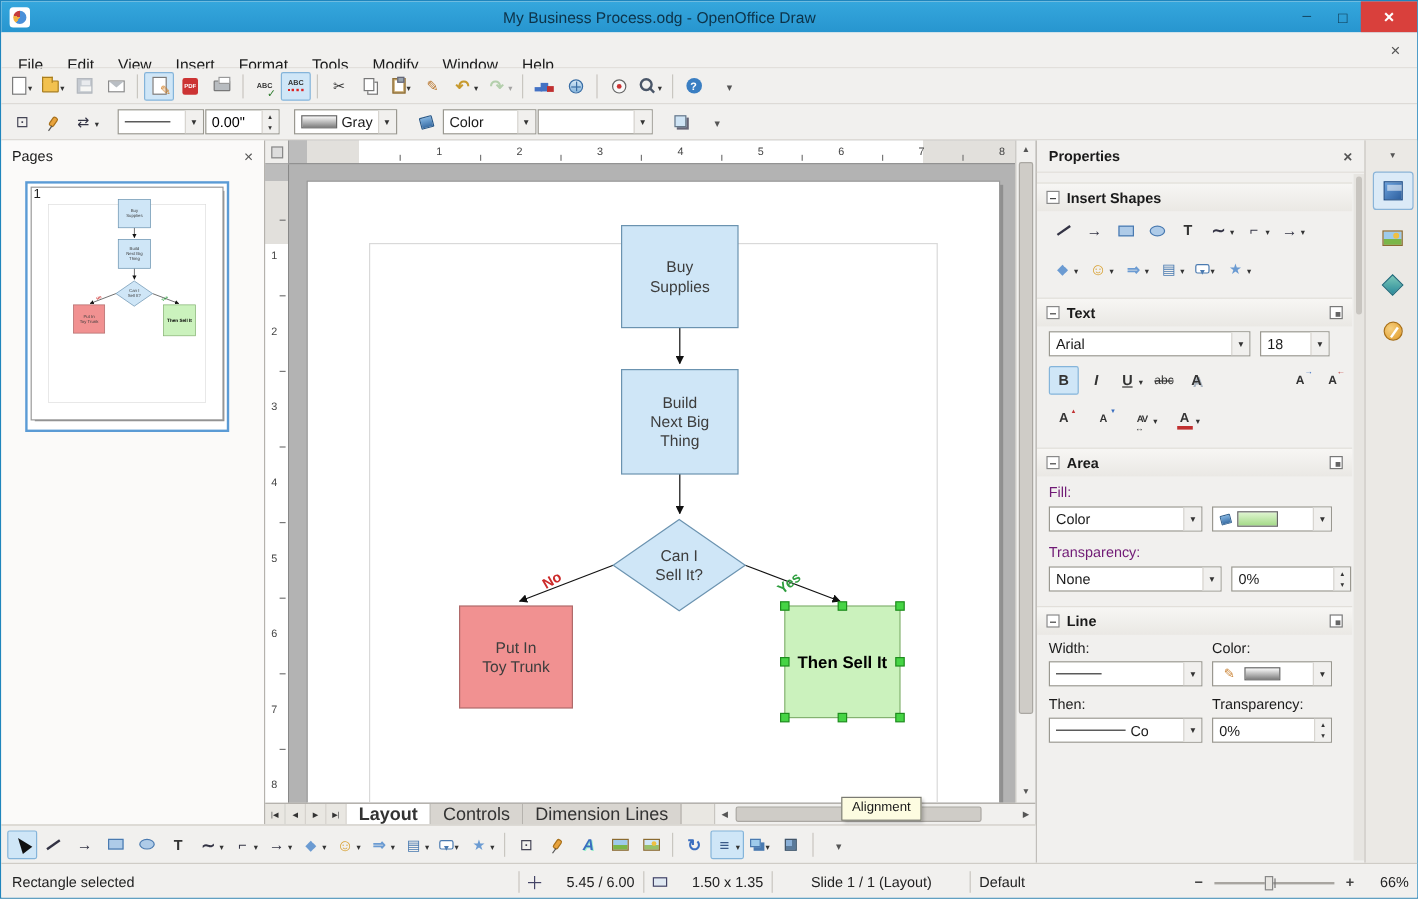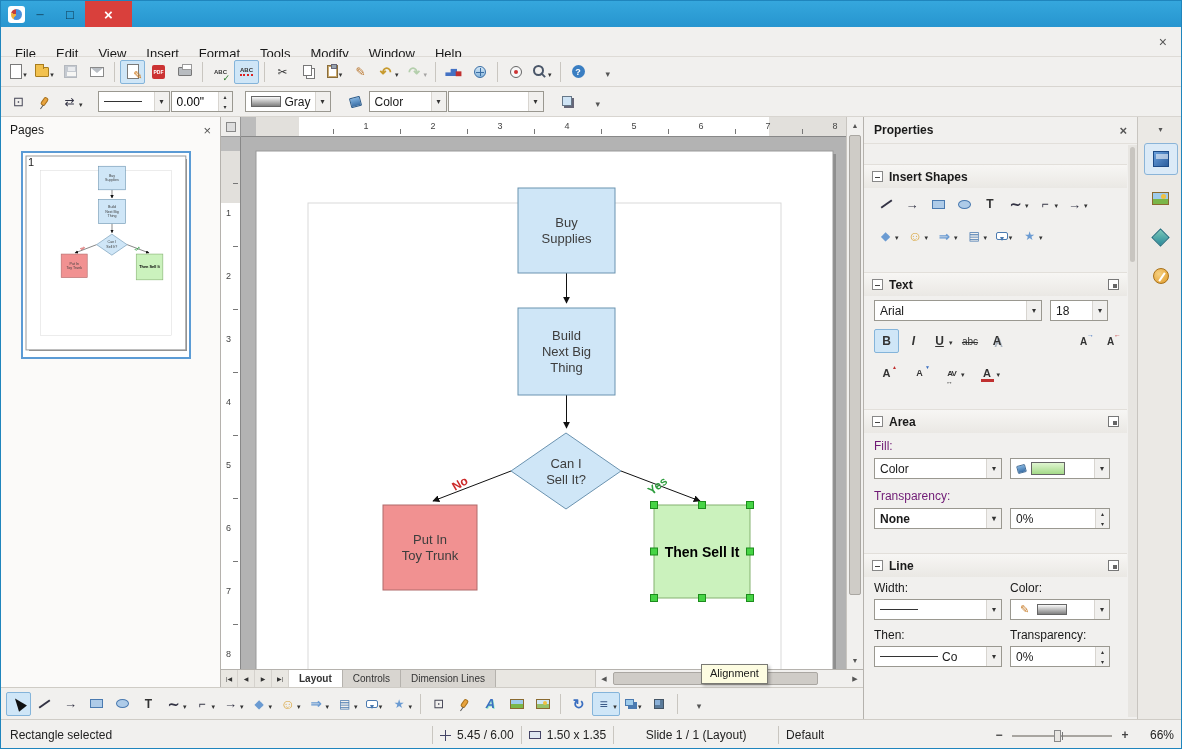--- a/index.html
+++ b/index.html
@@ -155,31 +155,31 @@
   .h-ruler .rtick{position:absolute;bottom:2px;width:1px;height:5px;background:#777;}
   .v-ruler{position:absolute;left:0;top:20px;width:20px;height:532px;border-right:1px solid #888;font-size:9px;color:#444;background:linear-gradient(#bcbcbc 0 14px,#e2e0dc 14px 66px,#fff 66px 100%);}
   .v-ruler .rnum{position:absolute;left:5px;}
   .v-ruler .rtick{position:absolute;right:2px;width:5px;height:1px;background:#777;}
   .viewport{position:absolute;left:20px;top:20px;width:605px;height:532px;overflow:hidden;background:#b3b3b3;}
   .v-scroll{position:absolute;left:625px;top:0;width:17px;height:552px;background:#f1f0ee;border-left:1px solid #c8c5c0;}
   .sb-arrow{position:absolute;left:0;width:16px;height:15px;display:flex;align-items:center;justify-content:center;color:#555;font-size:7px;}
   .v-thumb{position:absolute;left:2px;top:18px;width:12px;height:460px;background:#cfccc7;border:1px solid #aaa7a2;border-radius:2px;}
   .bottom-row{position:absolute;left:0;top:552px;width:642px;height:18px;background:#e9e7e2;border-top:1px solid #b5b2ad;display:flex;align-items:stretch;font-size:11px;}
   .tabnav-btn{width:17px;display:flex;align-items:center;justify-content:center;font-size:6px;color:#333;border-right:1px solid #d5d2cd;}
-  .tab{padding:0 10px;display:flex;align-items:center;background:#d8d5d0;border-right:1px solid #b5b2ad;color:#333;font-size:10px;}
+  .tab{padding:0 10px;display:flex;align-items:center;background:#d8d5d0;border-right:1px solid #b5b2ad;color:#333;font-size:15px;}
   .tab.active{background:#fff;font-weight:700;}
   .h-scroll{margin-left:auto;width:268px;display:flex;align-items:stretch;background:#f1f0ee;border-left:1px solid #c8c5c0;position:relative;}
   .h-scroll .sbl,.h-scroll .sbr{width:16px;display:flex;align-items:center;justify-content:center;font-size:7px;color:#555;}
   .h-thumb{position:absolute;left:17px;top:2px;width:205px;height:13px;background:#cfccc7;border:1px solid #aaa7a2;border-radius:2px;}
 
   
   .props-panel{position:absolute;left:862px;top:116px;width:274px;height:602px;background:#f1f0ee;border-left:1px solid #b5b2ad;font-size:12px;color:#1a1a1a;}
   .props-header{height:27px;display:flex;align-items:center;padding:0 10px;font-weight:700;font-size:12px;border-bottom:1px solid #e2dfda;}
   .props-body{position:absolute;left:0;top:27px;right:10px;bottom:0;overflow:hidden;}
-  .psec-h{height:24px;margin-top:20px;display:flex;align-items:center;gap:6px;padding:0 8px;font-weight:700;background:linear-gradient(#f7f6f4,#eae8e4);border-top:1px solid #e2dfda;}
+  .psec-h{height:24px;margin-top:8px;display:flex;align-items:center;gap:6px;padding:0 8px;font-weight:700;background:linear-gradient(#f7f6f4,#eae8e4);border-top:1px solid #e2dfda;}
   .tog{width:11px;height:11px;border:1px solid #888;background:#fff;position:relative;flex:0 0 auto;}
   .tog::before,.tog.plus::after{content:"";position:absolute;background:#444;}
   .tog::before{left:2px;right:2px;top:4.5px;height:1px;}
   .tog.plus::after{top:2px;bottom:2px;left:4.5px;width:1px;}
   .launcher{margin-left:auto;width:11px;height:11px;border:1px solid #777;background:#fff;position:relative;}
   .launcher::before{content:"";position:absolute;right:1px;bottom:1px;width:4px;height:4px;background:#666;}
   .shape-row{display:flex;align-items:center;gap:2px;padding:4px 0 4px 10px;}
   .shape-row .tbtn{min-width:24px;}
   .prow{display:flex;align-items:center;gap:8px;padding:4px 0 4px 10px;}
   .grp{display:inline-flex;gap:2px;}
@@ -207,40 +207,41 @@
   
   .drawing-toolbar{position:absolute;left:0;top:686px;width:862px;height:32px;background:#f1f0ee;border-top:1px solid #cfccc6;display:flex;align-items:center;padding:0 5px;gap:1px;}
 
   
   .tooltip{position:absolute;left:700px;top:663px;height:20px;padding:2px 8px;background:#fdfce1;border:1px solid #7a7a74;font-size:11px;color:#1a1a1a;z-index:50;box-shadow:2px 2px 3px rgba(0,0,0,.25);}
 
   
   .statusbar{position:absolute;left:0;top:718px;width:1182px;height:31px;background:#f1f0ee;border-top:1px solid #cfccc6;display:flex;align-items:center;font-size:12px;color:#222;padding:0 9px;}
   .sb-status{width:415px;}
   .sbsep{width:1px;height:18px;background:#c9c6c0;margin:0 7px;}
-  .sbseg{display:flex;align-items:center;gap:6px;white-space:nowrap;}
+  .sbseg{display:flex;align-items:center;gap:21px;white-space:nowrap;}
   .i-pos{width:11px;height:11px;position:relative;}
   .i-pos::before{content:"";position:absolute;left:5px;top:0;bottom:0;width:1px;background:#446;}
   .i-pos::after{content:"";position:absolute;top:5px;left:0;right:0;height:1px;background:#446;}
   .i-size{width:12px;height:8px;border:1px solid #446;background:#dfe8f2;}
   .zoomwrap{margin-left:auto;display:flex;align-items:center;gap:6px;}
   .zbtn{width:14px;text-align:center;color:#444;font-weight:700;font-size:12px;}
   .ztrack{position:relative;width:100px;height:13px;}
   .ztrack::before{content:"";position:absolute;left:0;right:0;top:6px;height:2px;background:#a8a5a0;}
   .znotch{position:absolute;left:50%;top:3px;width:1px;height:8px;background:#777;}
   .zthumb{position:absolute;left:42%;top:1px;width:7px;height:12px;background:#e8e6e2;border:1px solid #888;}
   .zoom-pct{width:36px;text-align:right;}
 </style>
 </head>
 <body>
 
 <div class="app">
 
   <div class="titlebar">
     <span class="app-ico"></span>
+    <span class="tb-title">My Business Process.odg - OpenOffice Draw</span>
     <span class="winbtns">
       <span class="wbtn min"></span>
       <span class="wbtn max"></span>
       <span class="wbtn close"></span>
     </span>
   </div>
 
   <div class="menubar">
     <span id="menu-items" style="display:flex;margin-top:24px;">
         <span class="menu-item">File</span>
@@ -690,21 +691,21 @@
           <span class="dd2"></span>
         </div>
         <div class="combo" style="width:100px;">
           <span class="ig i-paintcan" style="transform:scale(.8) rotate(-15deg);"></span>
           <span class="sw sw-green"></span>
           <span class="dd2"></span>
         </div>
       </div>
       <div class="plabel">Transparency:</div>
       <div class="prow">
-        <div class="combo" style="width:128px;font-weight:bold;">
+        <div class="combo" style="width:144px;">
           <span class="ctext">None</span>
           <span class="dd2"></span>
         </div>
         <div class="spin" style="width:100px;">
           <span class="ctext">0%</span>
           <span class="spin-ud">
               <span class="su"></span>
               <span class="sd"></span>
             </span>
         </div>

